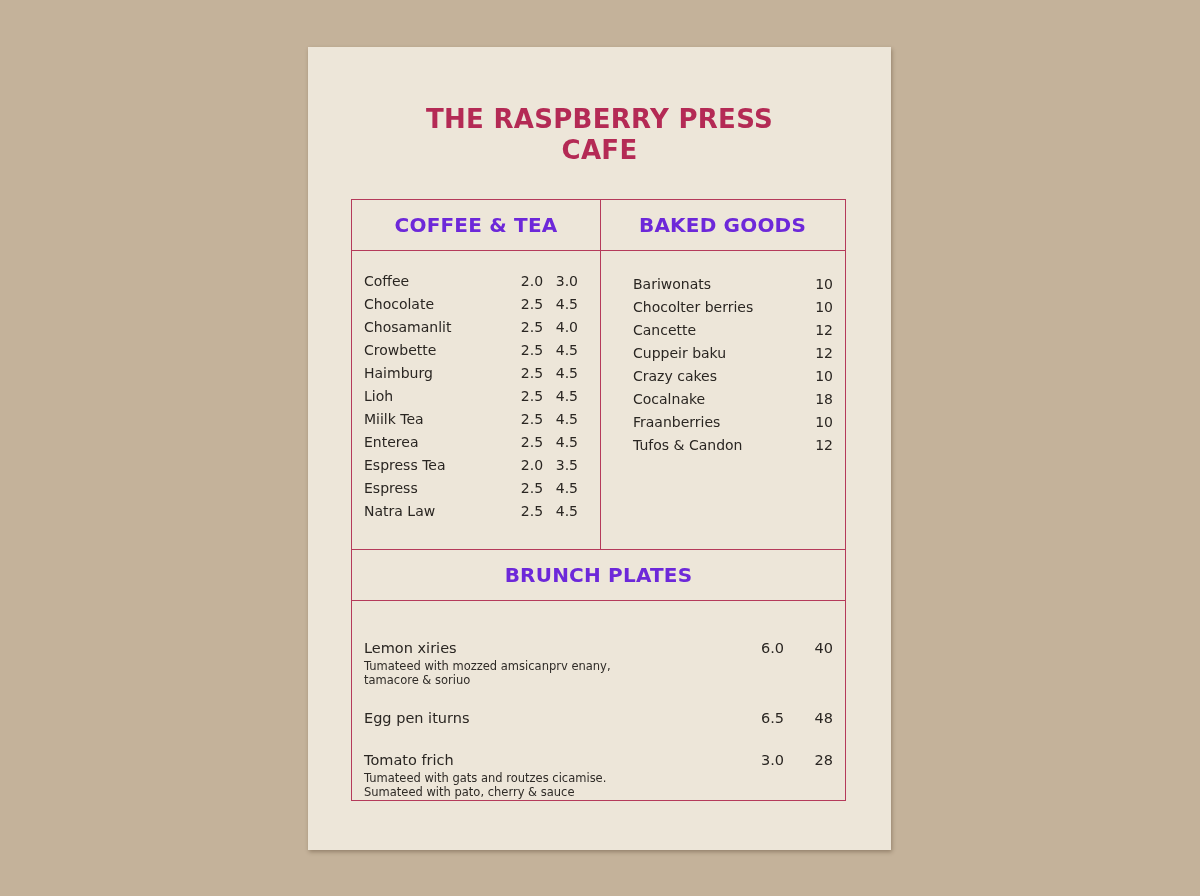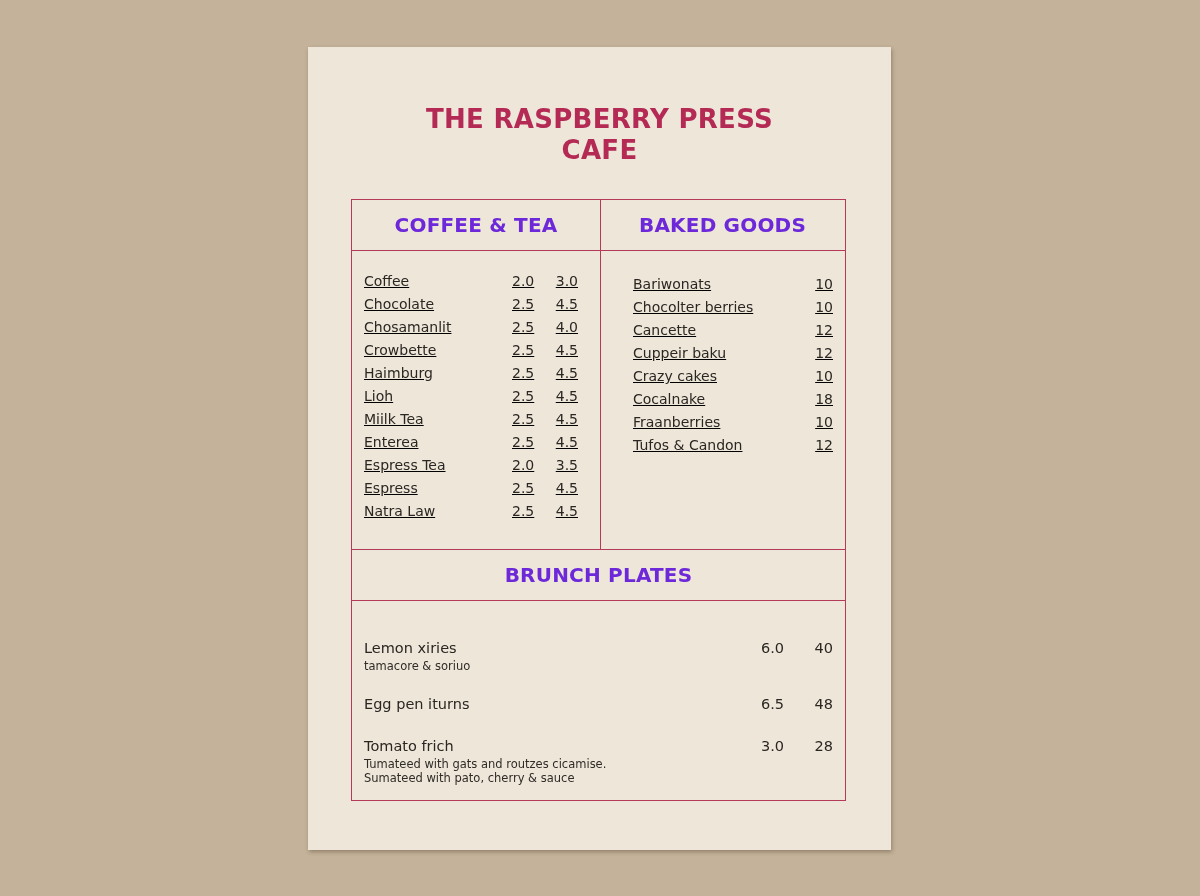--- a/index.html
+++ b/index.html
@@ -25,29 +25,29 @@
       border: 1.5px solid #b53a5a; box-sizing: border-box;
     }
     .col { position: absolute; top: 0; height: 350px; }
     .col.left { left: 0; width: 248px; border-right: 1.5px solid #b53a5a; }
     .col.right { left: 248px; width: 245px; }
     .sec-head {
       height: 51px; border-bottom: 1.5px solid #b53a5a; box-sizing: border-box;
       display: flex; align-items: center; justify-content: center;
       color: #6d28d9; font-weight: bold; font-size: 20px; letter-spacing: 0.2px;
     }
-    .items { padding-top: 18px; text-decoration: underline; }
+    .items { padding-top: 18px; }
     .row {
       display: flex; align-items: center; height: 23px;
       font-size: 14px; color: #2a2622;
     }
     .left .row { padding-left: 12px; padding-right: 22px; }
     .right .row { padding-left: 33px; padding-right: 12px; align-items: flex-end; }
     .row .name { flex: 1; white-space: nowrap; }
-    .row .p1 { width: 40px; text-align: left; }
+    .row .p1 { width: 40px; text-align: center; }
     .row .p2 { width: 26px; text-align: right; }
     .row .pr { text-align: right; }
     .brunch {
       position: absolute; left: 0; top: 349px; width: 100%; height: 251px;
       border-top: 1.5px solid #b53a5a; box-sizing: border-box;
     }
     .brunch .sec-head { height: 51px; }
     .brunch-items { padding: 16px 12px 0 12px; }
     .bitem { margin-bottom: 10px; }
     .bhead { display: flex; font-size: 14.5px; color: #2a2622; height: 22px; align-items: center; margin-top: 20px; }
@@ -165,20 +165,21 @@
     </div>
     <div class="brunch">
       <div class="sec-head">BRUNCH PLATES</div>
       <div class="brunch-items" id="brunch-items">
           <div class="bitem">
             <div class="bhead">
               <span class="name">Lemon xiries</span>
               <span class="p1">6.0</span>
               <span class="p2">40</span>
             </div>
+            <div class="desc">Tumateed with mozzed amsicanprv enany,</div>
             <div class="desc">tamacore &amp; soriuo</div>
           </div>
           <div class="bitem">
             <div class="bhead">
               <span class="name">Egg pen iturns</span>
               <span class="p1">6.5</span>
               <span class="p2">48</span>
             </div>
           </div>
           <div class="bitem">

